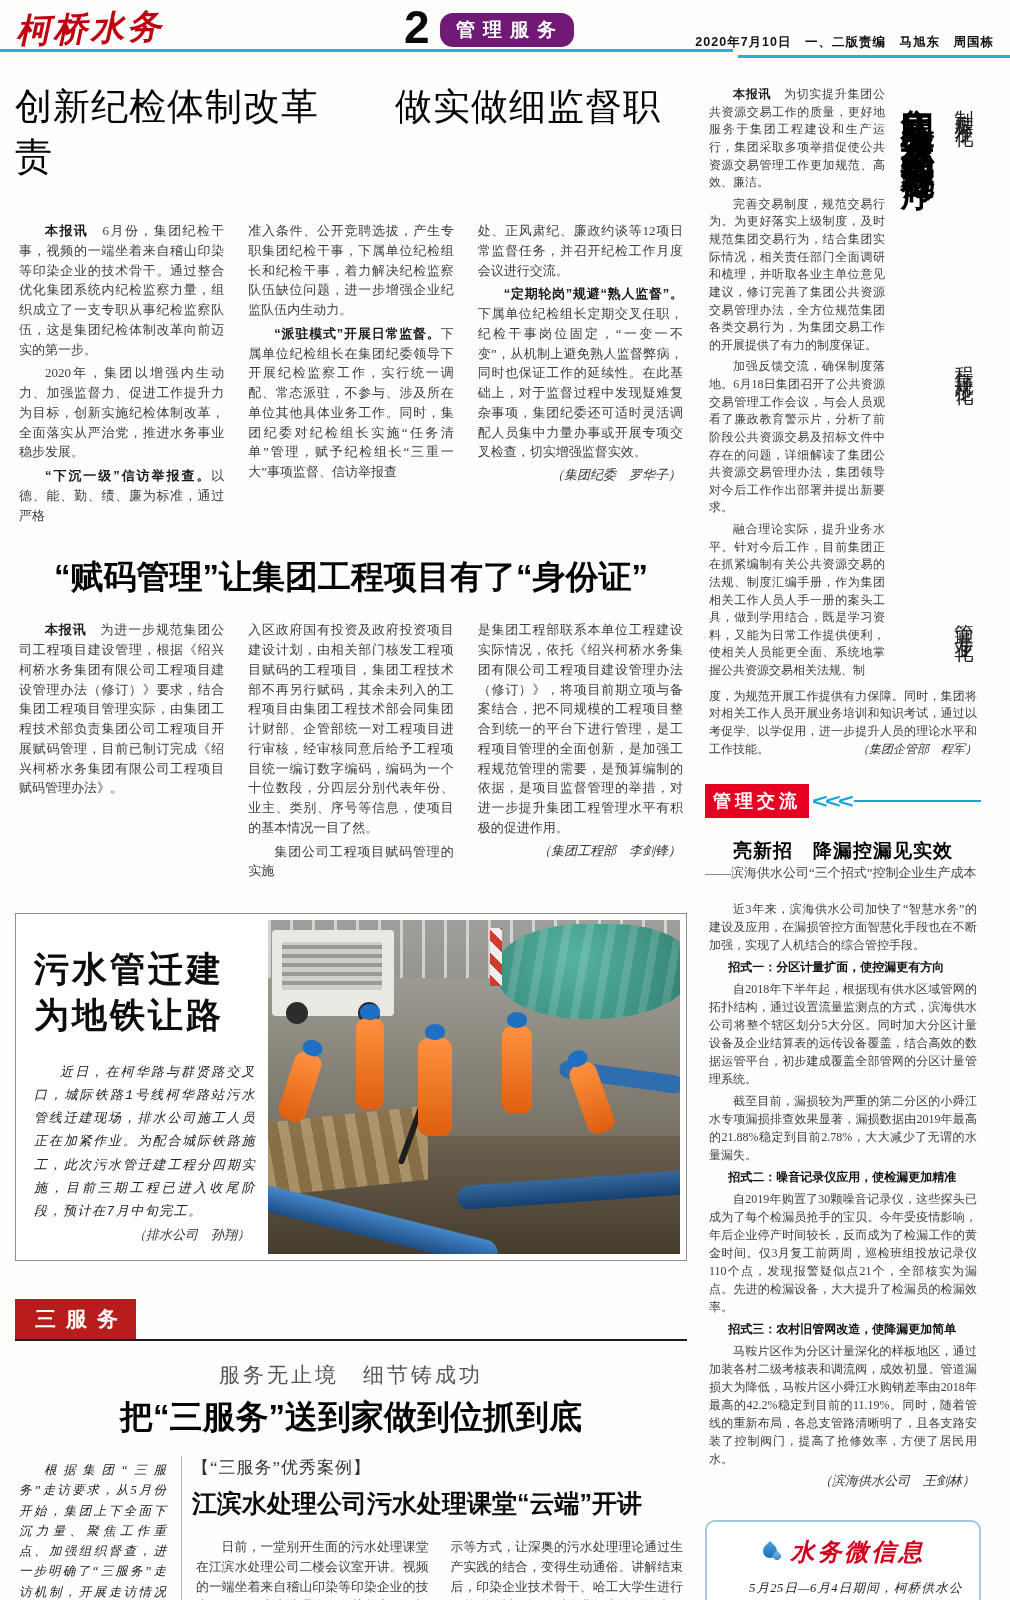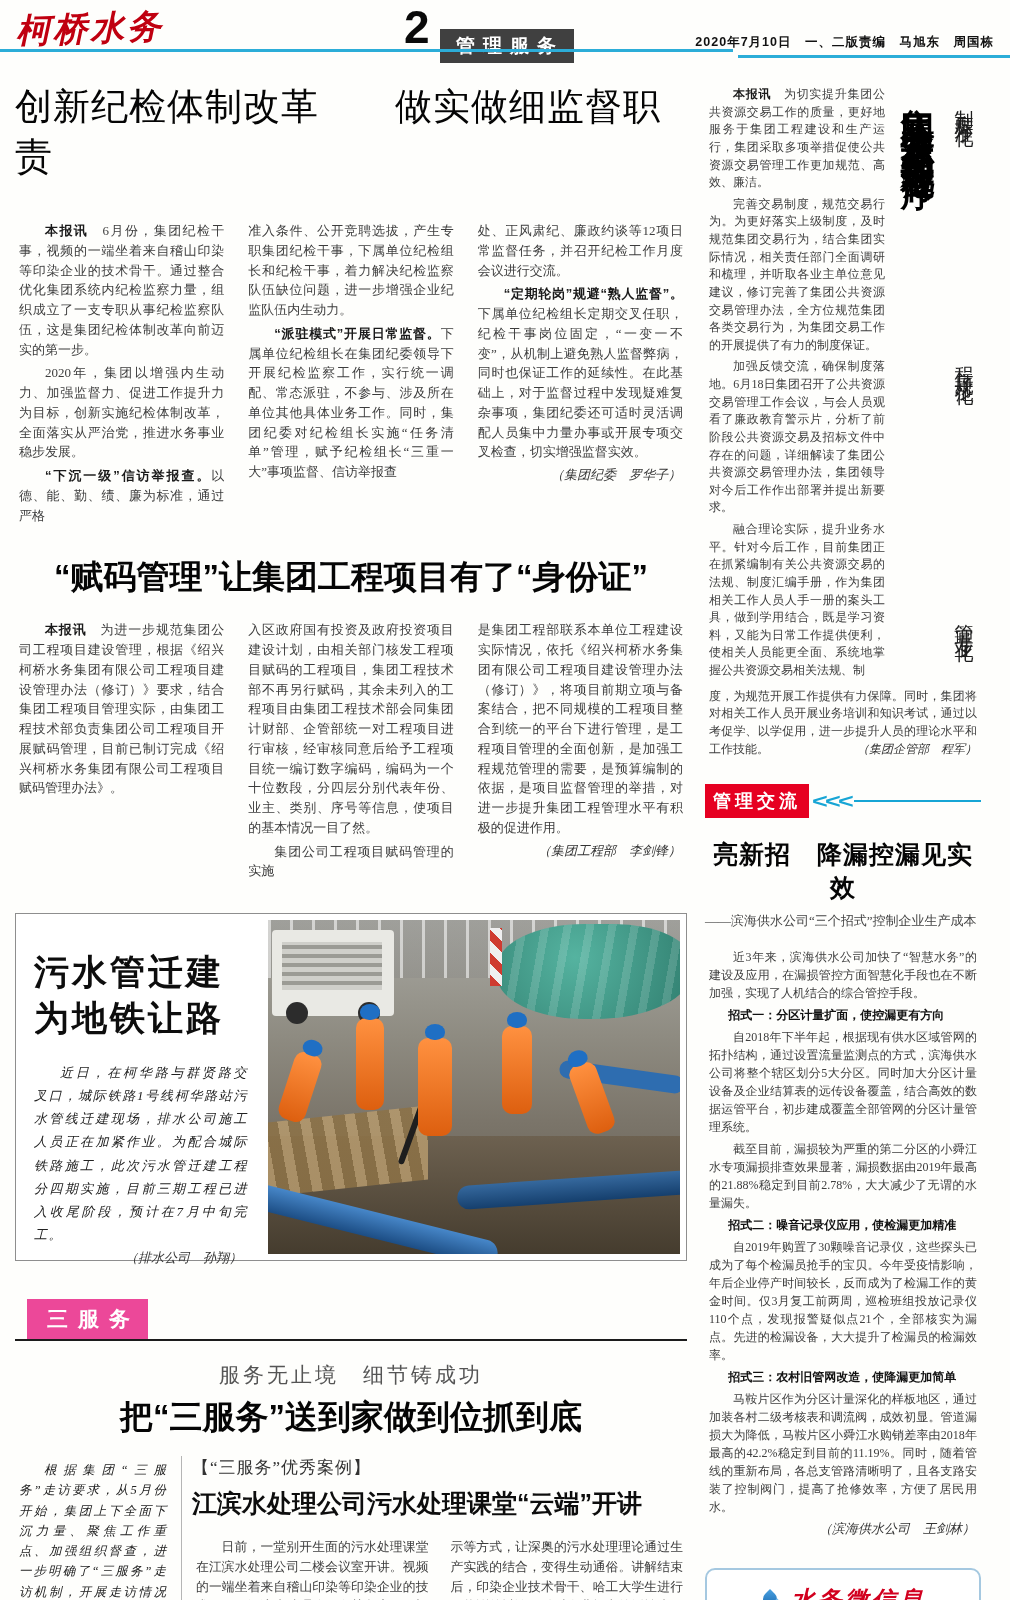--- a/index.html
+++ b/index.html
@@ -4,23 +4,23 @@
 <style>
   html,body{margin:0;padding:0;background:#e8e8e8;}
   .page{position:relative;width:1010px;height:1600px;margin:0 auto;background:#fefefc;overflow:hidden;
         font-family:"Liberation Serif","DejaVu Serif",serif;color:#3d3d3d;}
 
   
   .masthead{position:absolute;left:16px;top:6px;font-size:34px;font-weight:bold;font-style:italic;
             color:#c00010;letter-spacing:3px;transform:rotate(-2deg);}
   .pagenum{position:absolute;left:404px;top:0px;font-family:"Liberation Sans","DejaVu Sans",sans-serif;
            font-weight:900;font-size:46px;color:#0a0a0a;}
-  .section-box{position:absolute;left:440px;top:29px;background:#404040;color:#fff;
+  .section-box{position:absolute;left:440px;top:13px;background:#701a75;color:#fff;
                font-family:"Liberation Sans","DejaVu Sans",sans-serif;font-weight:bold;font-size:19px;
-               letter-spacing:8px;padding:4px 10px 4px 16px;}
+               letter-spacing:8px;padding:4px 10px 4px 16px;border-radius:13px;}
   .dateline{position:absolute;right:16px;top:34px;font-family:"Liberation Sans","DejaVu Sans",sans-serif;
             font-weight:bold;font-size:12.5px;color:#111;letter-spacing:1px;}
   .hline1{position:absolute;left:0;top:49px;width:733px;height:3px;background:#2cadd8;}
   .hline2{position:absolute;left:738px;top:55px;width:272px;height:3px;background:#2cadd8;}
 
   
   .content{position:absolute;top:66px;left:15px;right:0;display:flex;}
   .left-zone{width:672px;}
   .right-zone{width:308px;box-sizing:border-box;padding:0 14px 0 18px;}
 
@@ -34,21 +34,21 @@
 
   
   .hl1{font-family:"Liberation Sans","DejaVu Sans",sans-serif;font-weight:400;font-size:37px;
        letter-spacing:1px;text-align:left;color:#050505;margin:16px 0 35px;}
   .hl2{font-family:"Liberation Sans","DejaVu Sans",sans-serif;font-weight:900;font-size:33px;
        text-align:center;color:#050505;margin:26px 0 16px;}
 
   
   .photo-block{margin-top:28px;height:348px;border:1px solid #8e8e8e;background:#fff;
                display:flex;padding:6px;box-sizing:border-box;}
-  .cap-panel{width:246px;box-sizing:border-box;padding:30px 20px 0 12px;}
+  .cap-panel{width:246px;box-sizing:border-box;padding:30px 12px 0 12px;font-family:Liberation Mono, monospace;}
   .photo-title{font-weight:bold;font-size:35px;letter-spacing:3px;color:#0d0d0d;line-height:1.3;}
   .photo-cap{margin-top:20px;font-style:italic;font-size:13px;line-height:1.78;letter-spacing:1.5px;
              color:#222;text-indent:2em;text-align:justify;}
   .photo{flex:1;position:relative;overflow:hidden;
          background:linear-gradient(180deg,#a9a9a3 0%,#8e8b81 35%,#7b756a 60%,#60594d 100%);}
   .fence{position:absolute;top:0;left:0;right:0;height:58px;
          background:repeating-linear-gradient(90deg,rgba(235,235,235,.65) 0 3px,rgba(130,130,130,.25) 3px 22px);}
   .truck{position:absolute;left:4px;top:10px;width:122px;height:86px;background:#e9e9e4;border-radius:4px;}
   .truck-grill{position:absolute;left:10px;top:12px;width:100px;height:48px;
                background:repeating-linear-gradient(0deg,#cfcfca 0 5px,#9b9b95 5px 9px);}
@@ -70,21 +70,21 @@
          background:#2e6db0;transform:rotate(8deg);}
   .hose{position:absolute;left:152px;top:116px;width:6px;height:132px;border-radius:3px;background:#1e1e1e;
         transform:rotate(20deg);}
   .worker{position:absolute;border-radius:10px;background:linear-gradient(#ff9140,#dd5f0f);}
   .worker::before{content:"";position:absolute;top:-14px;left:50%;margin-left:-10px;width:20px;height:16px;
                   border-radius:50% 50% 46% 46%;background:#1f6fc4;}
 
   
   .sf-header{position:relative;height:38px;margin-top:42px;}
   .sf-line{position:absolute;left:0;bottom:0;width:100%;height:2px;background:#1c1c1c;}
-  .sf-tag{position:absolute;left:12px;bottom:2px;background:#ec4899;color:#fff;
+  .sf-tag{position:absolute;left:0;bottom:2px;background:#b91c1c;color:#fff;
           font-family:"Liberation Sans","DejaVu Sans",sans-serif;font-weight:bold;font-size:21px;
           letter-spacing:10px;padding:6px 8px 6px 20px;}
   .sf-kicker{text-align:center;font-size:21px;color:#555;letter-spacing:3px;margin-top:20px;}
   .sf-headline{font-family:"Liberation Sans","DejaVu Sans",sans-serif;font-weight:900;font-size:33px;
                text-align:center;color:#050505;margin-top:6px;}
   .sf-body{display:flex;margin-top:16px;}
   .sf-left{width:156px;font-style:italic;font-size:12.5px;line-height:1.62;letter-spacing:1px;color:#222;}
   .sf-left p{font-size:12.5px;line-height:1.62;color:#222;}
   .sf-div{width:1px;background:#b5b5b5;margin:0 10px;}
   .sf-main{flex:1;}
@@ -106,23 +106,23 @@
   .res-cont p{font-size:12px;line-height:1.47;}
   .byl-inline{float:right;font-style:italic;color:#333;}
 
   
   .mx-header{display:flex;align-items:center;gap:8px;margin-top:26px;}
   .mx-tag{background:#e60021;color:#fff;font-family:"Liberation Sans","DejaVu Sans",sans-serif;
           font-weight:bold;font-size:18px;letter-spacing:4px;padding:5px 8px;}
   .mx-chev{color:#17a5d5;font-family:"Liberation Sans","DejaVu Sans",sans-serif;font-weight:900;
            font-size:20px;letter-spacing:-2px;transform:scaleX(1.35);}
   .mx-line{flex:1;height:2px;background:#17a5d5;}
-  .ld-headline{font-family:"Liberation Sans","DejaVu Sans",sans-serif;font-weight:900;font-size:25px;
+  .ld-headline{font-family:"Liberation Sans","DejaVu Sans",sans-serif;font-weight:900;font-size:19px;
                color:#050505;text-align:center;margin-top:20px;letter-spacing:1px;}
-  .ld-sub{font-size:13px;color:#444;margin-top:8px;white-space:nowrap;}
+  .ld-sub{font-size:13px;color:#444;white-space:nowrap;}
   .ld-body{margin-top:18px;}
   .ld-body p{font-size:12px;line-height:1.5;}
   .bh-line{font-family:Liberation Sans, sans-serif;font-weight:bold;color:#111;
            text-indent:1.6em;}
 
   
   .wx-box{margin-top:30px;border:2px solid #a5c8e0;border-radius:10px;padding:12px 13px 10px;background:#fff;}
   .wx-title-row{display:flex;align-items:center;justify-content:center;gap:10px;margin:2px 0 10px;}
   .drop-wrap{position:relative;width:20px;height:22px;}
   .drop{position:absolute;left:2px;top:3px;width:14px;height:14px;border-radius:0 50% 50% 50%;

